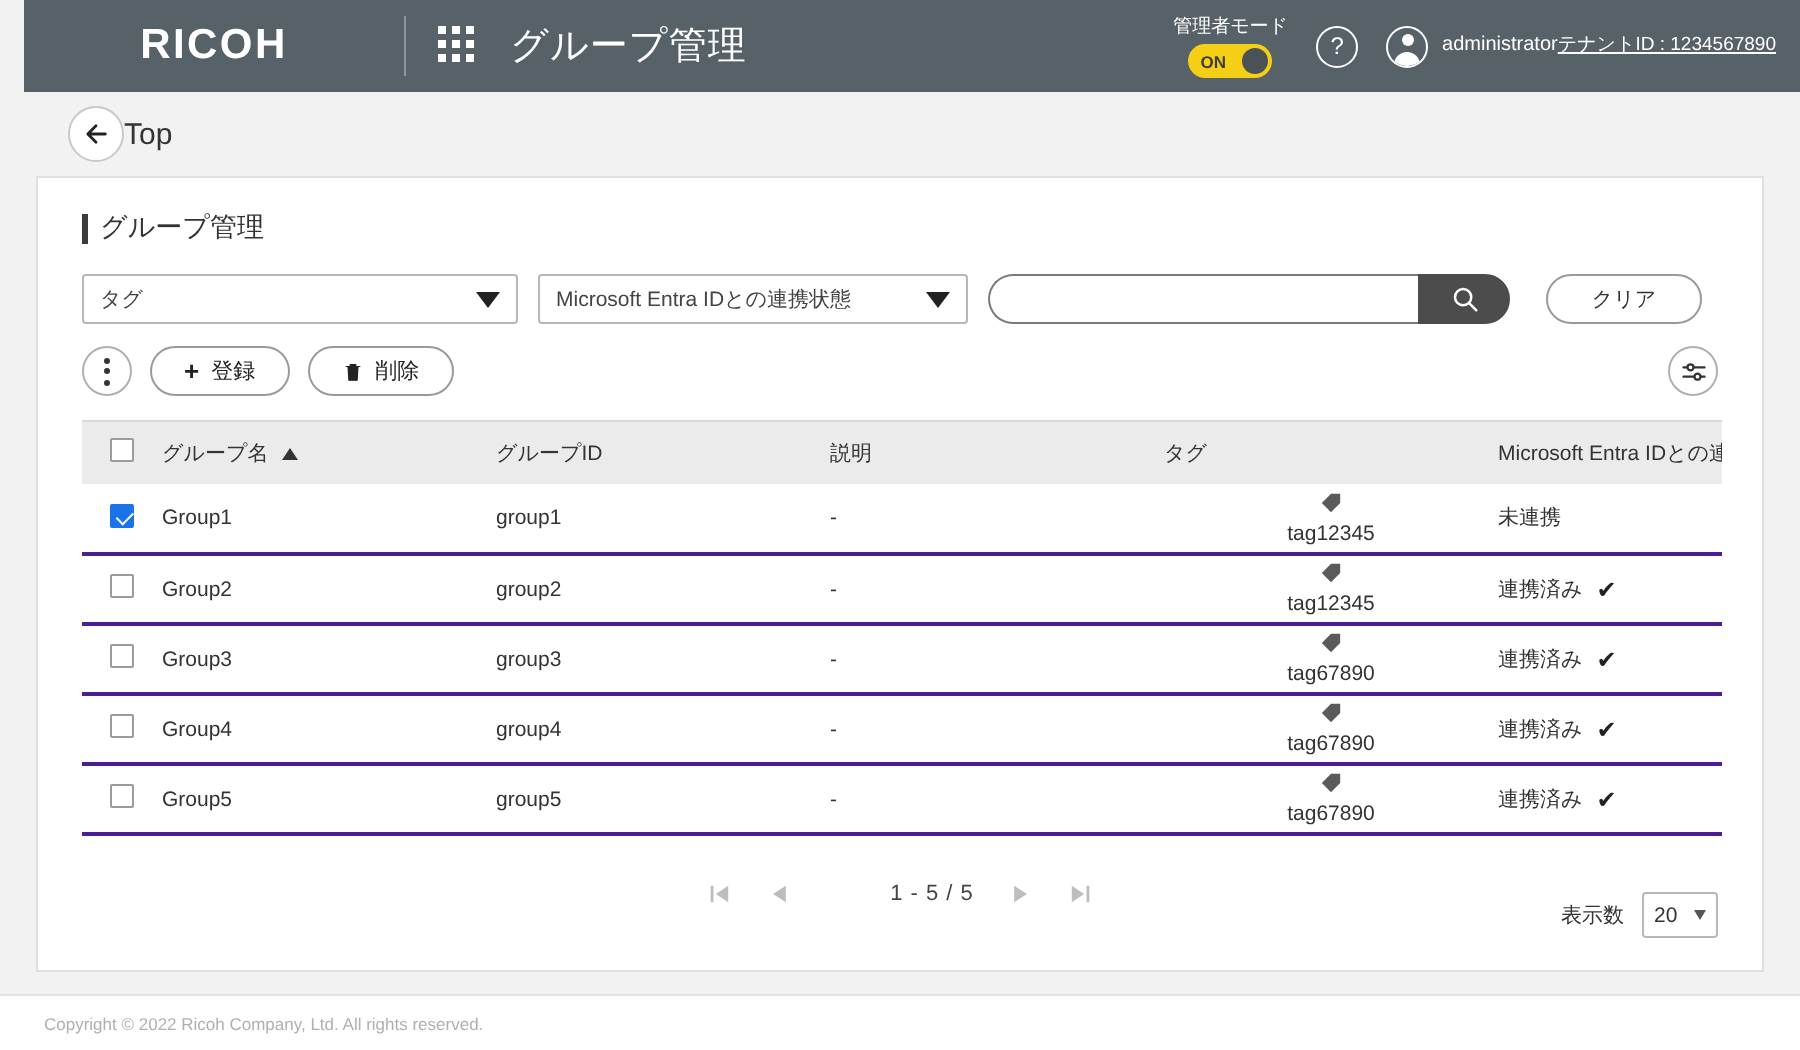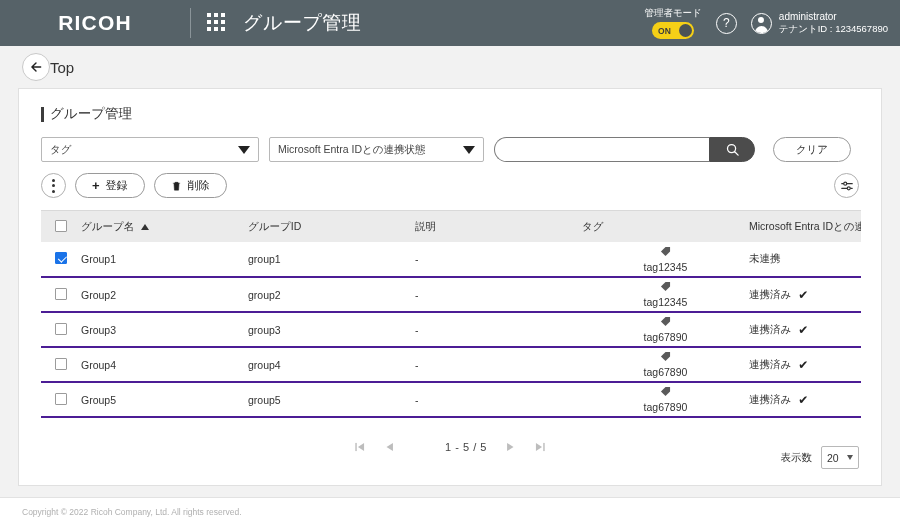--- a/index.html
+++ b/index.html
@@ -3,21 +3,21 @@
 <meta charset="utf-8">
 <style>
   * { box-sizing: border-box; }
   html, body {
     margin: 0; padding: 0;
     width: 900px; height: 525px;
     font-family: "Liberation Sans", "DejaVu Sans", sans-serif;
     background: #ffffff;
     overflow: hidden;
   }
-  #app { width: 900px; height: 525px; position: relative; background:#f2f2f2; }
+  #app { width: 900px; height: 525px; position: relative; background:#f2f2f2;padding-left:12px; }
 
   
   .topbar {
     height: 46px; background: #566268; display: flex; align-items: center;
     position: relative;
   }
   .brand {
     width: 190px; display:flex; align-items:center; justify-content:center;
     height: 46px;
   }
@@ -61,23 +61,23 @@
     position:relative; overflow:hidden;
   }
   .avatar::before {
     content:""; position:absolute; width:6px; height:6px; border-radius:50%;
     background:#fff; left:6.5px; top:3.5px;
   }
   .avatar::after {
     content:""; position:absolute; width:13px; height:8px; border-radius:7px 7px 0 0;
     background:#fff; left:3px; top:12px;
   }
-  .user-lines { display:flex; flex-direction:column; line-height:1.25; }
+  .user-lines { display:flex; flex-direction:row; line-height:1.25; }
   .user-name { color:#ffffff; font-size:10px; }
-  .user-tenant { color:#ffffff; font-size:9.5px; }
+  .user-tenant { color:#ffffff; font-size:9.5px;text-decoration:underline; }
 
   
   .breadcrumb {
     height:42px; display:flex; align-items:center; padding-left:22px; 
     background:#f2f2f2;
   }
   .back-btn {
     width:28px; height:28px; border-radius:50%; background:#ffffff;
     border:1px solid #c9c9c9; display:flex; align-items:center; justify-content:center;
   }

